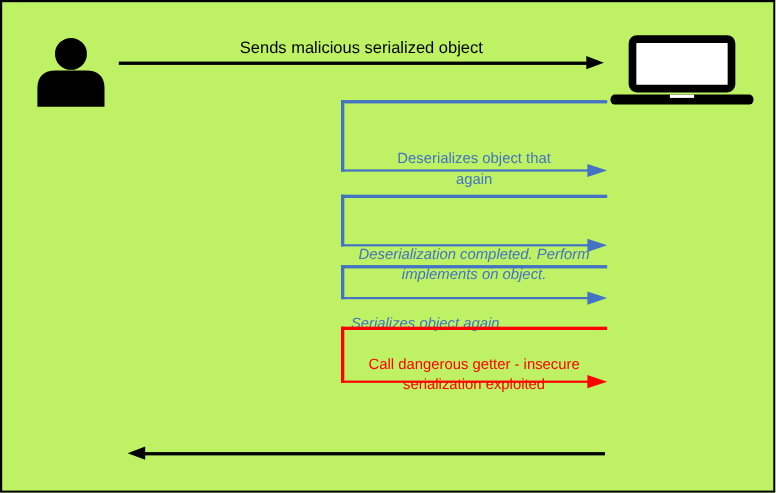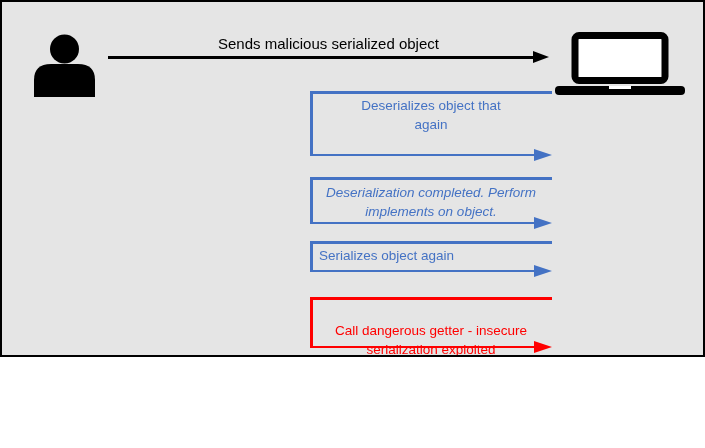--- a/index.html
+++ b/index.html
@@ -1,21 +1,21 @@
 <!DOCTYPE html>
 <html><head>
 <meta charset="utf-8">
 <style>
   html,body{margin:0;padding:0;background:#fff;}
   #frame{
     position:relative;
-    width:705px;height:357px;
+    width:705px;height:448px;
     box-sizing:border-box;
     border:2px solid #000;
-    background:#e5e5e5;
+    background:#bef264;
     font-family:"Liberation Sans", sans-serif;
     overflow:hidden;
   }
   .abs{position:absolute;}
   
   .msg-label{
     position:absolute;
     color:#000;
     font-size:15px;
     text-align:center;
@@ -47,25 +47,25 @@
   .loop-text{
     position:relative;
     font-size:13.5px;
     line-height:19px;
     text-align:center;
     padding:5px 6px 0 6px;
   }
   .loop-text span{display:block;white-space:nowrap;}
   .blue .edge-top,.blue .edge-left,.blue .edge-bottom{background:#4472C4;}
   .blue .loop-head{border-left:18px solid #4472C4;}
-  .blue .loop-text{color:#4472C4;}
+  .blue .loop-text{color:#4472C4;margin-top:38px;}
   .red .edge-top,.red .edge-left,.red .edge-bottom{background:#FF0000;}
   .red .loop-head{border-left:18px solid #FF0000;}
   .red .loop-text{color:#FF0000;margin-top:20px;}
-  .align-left .loop-text{text-align:left;padding-left:9px;}
+  .align-left .loop-text{text-align:left;padding-left:9px;font-style:italic;}
 </style>
 </head>
 <body>
 
 <div id="frame">
 
   <svg class="abs" style="left:30px;top:28px;" width="65" height="70" viewBox="0 0 65 70">
     <circle cx="32.5" cy="19" r="14.5" fill="#000"></circle>
     <path d="M2,67 L2,50 Q2,34 19,34 L46,34 Q63,34 63,50 L63,67 Z" fill="#000"></path>
   </svg>

